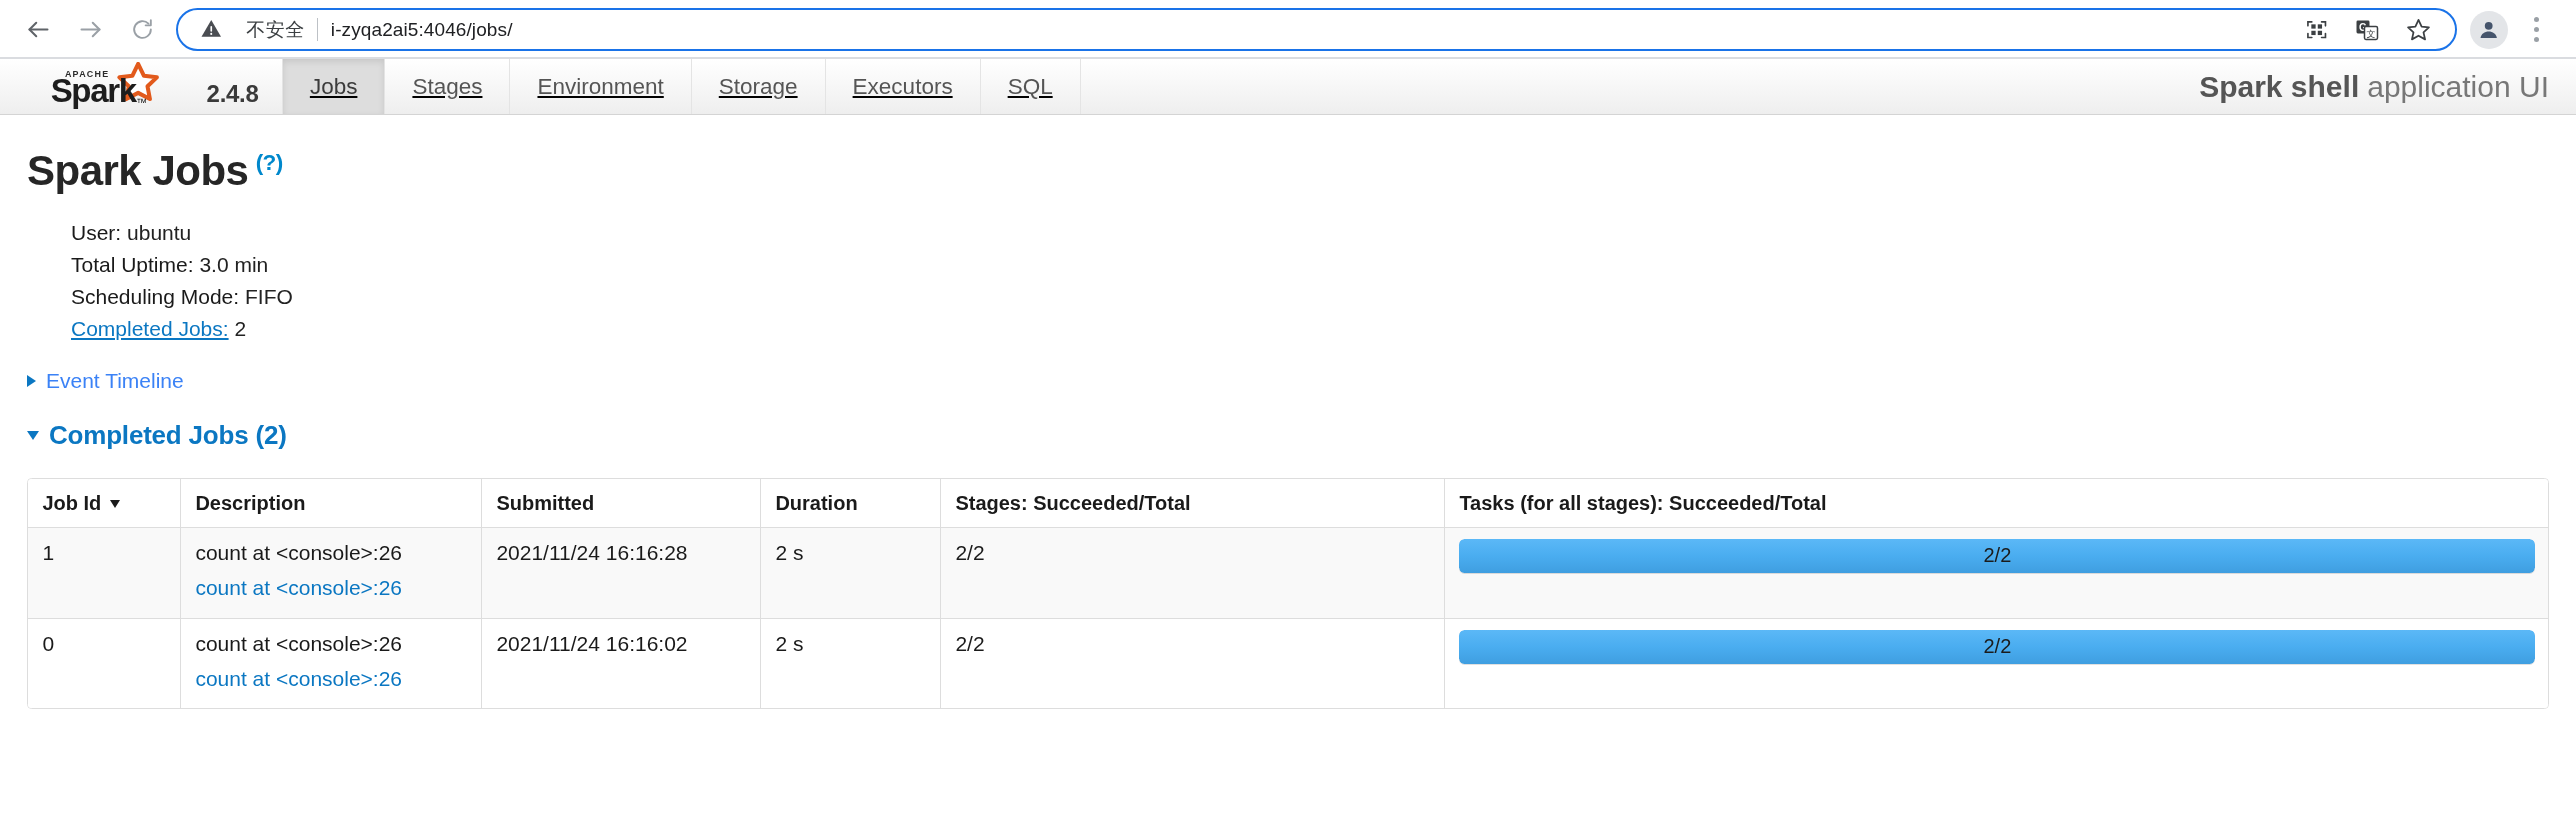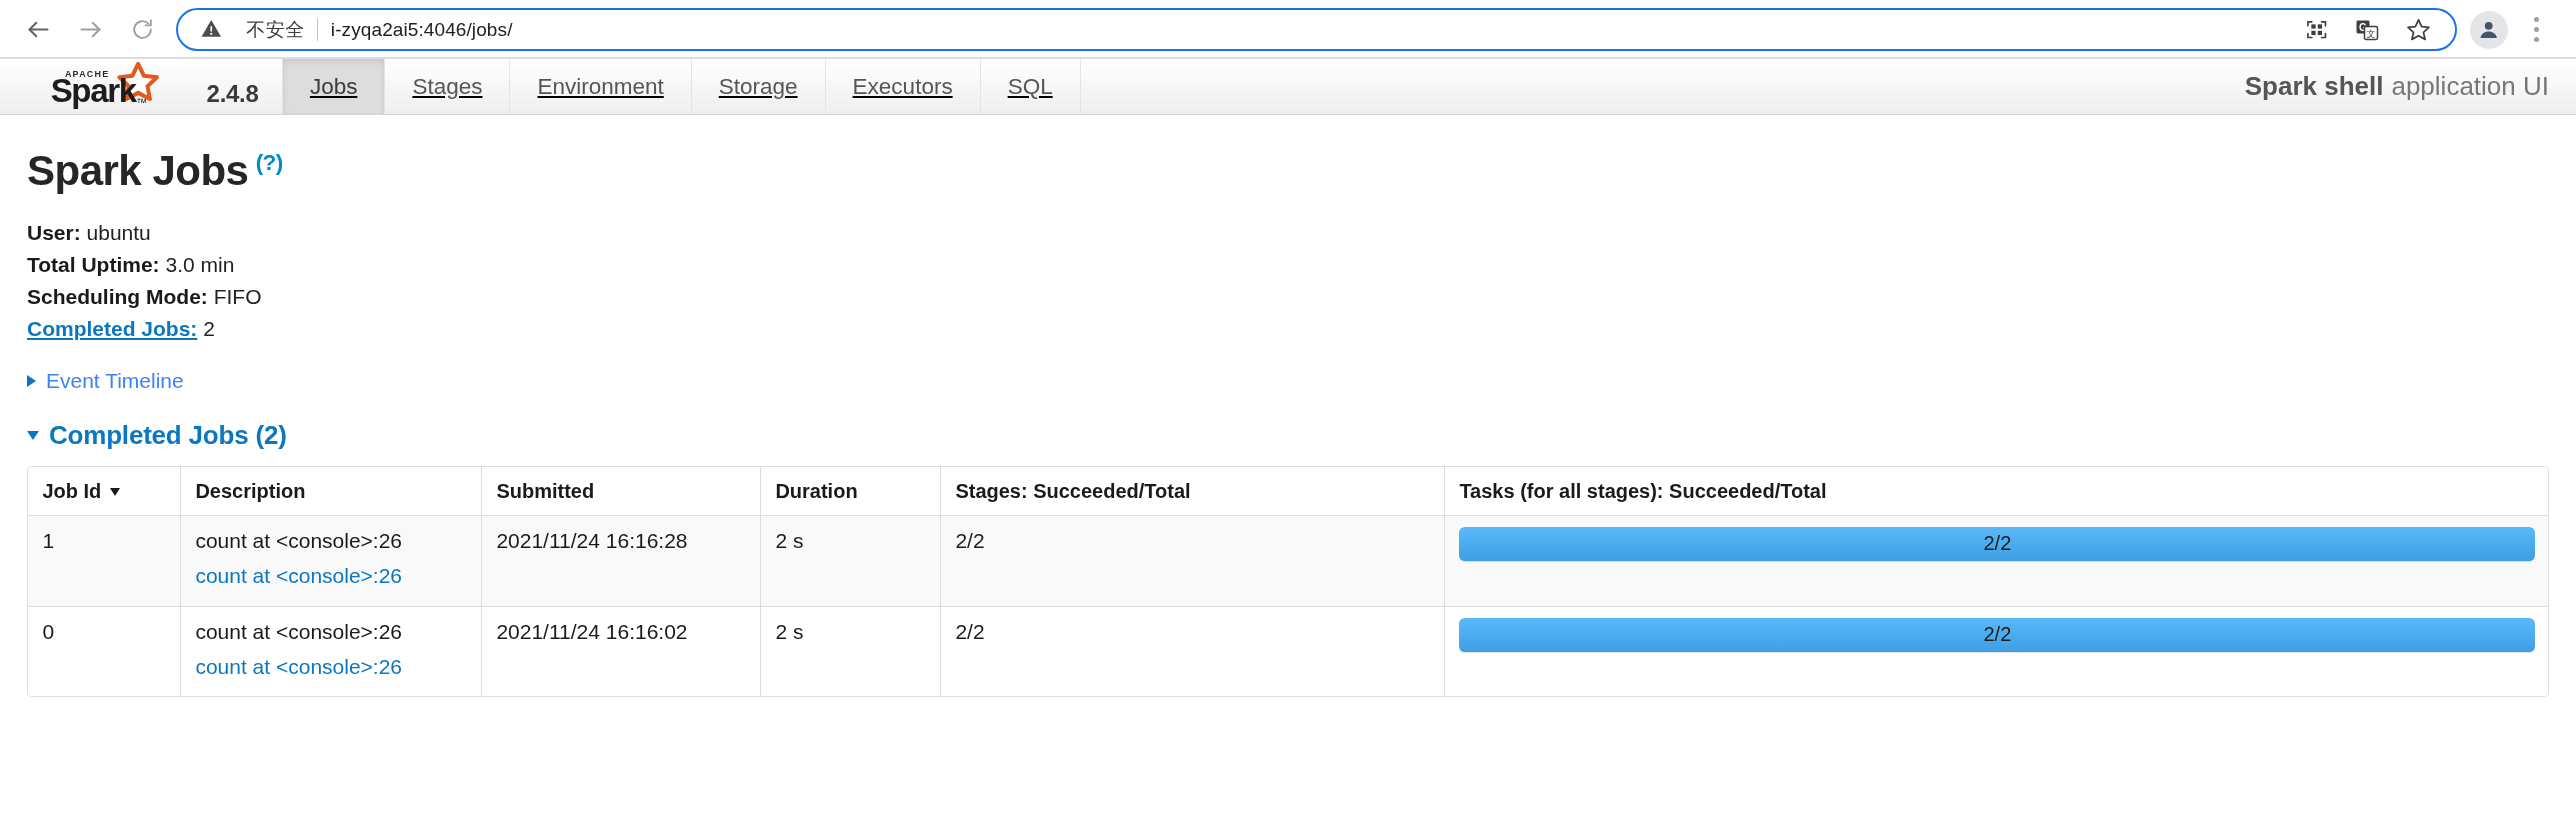--- a/index.html
+++ b/index.html
@@ -182,21 +182,21 @@
   .nav-tab.active {
     background: #dddddd;
     color: #3b3b3b;
     box-shadow: inset 0 2.7px 6.3px rgba(0,0,0,0.10);
   }
   .app-title {
     margin-left: auto;
     display: flex;
     align-items: center;
     padding-right: 27px;
-    font-size: 26px;
+    font-size: 30px;
     color: #777777;
     white-space: nowrap;
   }
   .app-title b { color: #555555; font-weight: bold; margin-right: 8px; }
 
   
   .content {
     padding: 32px 27px 0 27px;
     box-sizing: border-box;
   }
@@ -217,21 +217,21 @@
     margin-left: 7.2px;
   }
   .summary { margin-top: 21.6px; }
   .summary-row {
     font-size: 21px;
     color: #222222;
     line-height: 1.45;
     margin: 0;
     padding: 0.9px 0;
   }
-  .summary-row .lbl { font-weight: bold; color: #1a1a1a; }
+  .summary-row .lbl { font-weight: normal; color: #1a1a1a; margin-left: 44px; }
   .summary-row .lbl.link { color: #0b77c2; }
 
   .toggler {
     margin-top: 23.4px;
     font-size: 21px;
     color: #3b82f6;
     display: flex;
     align-items: center;
     gap: 10px;
     cursor: pointer;
@@ -256,21 +256,21 @@
     color: #0b77c2;
     display: flex;
     align-items: center;
     gap: 10px;
     cursor: pointer;
     width: max-content;
     letter-spacing: -0.2px;
   }
 
   
-  .table-wrap { margin-top: 15px; }
+  .table-wrap { margin-top: 27px; }
   table.jobs {
     border-collapse: separate;
     border-spacing: 0;
     width: 2522px;
     table-layout: fixed;
     border: 0.9px solid #dddddd;
     border-radius: 4.5px;
     background: #ffffff;
     overflow: hidden;
   }

